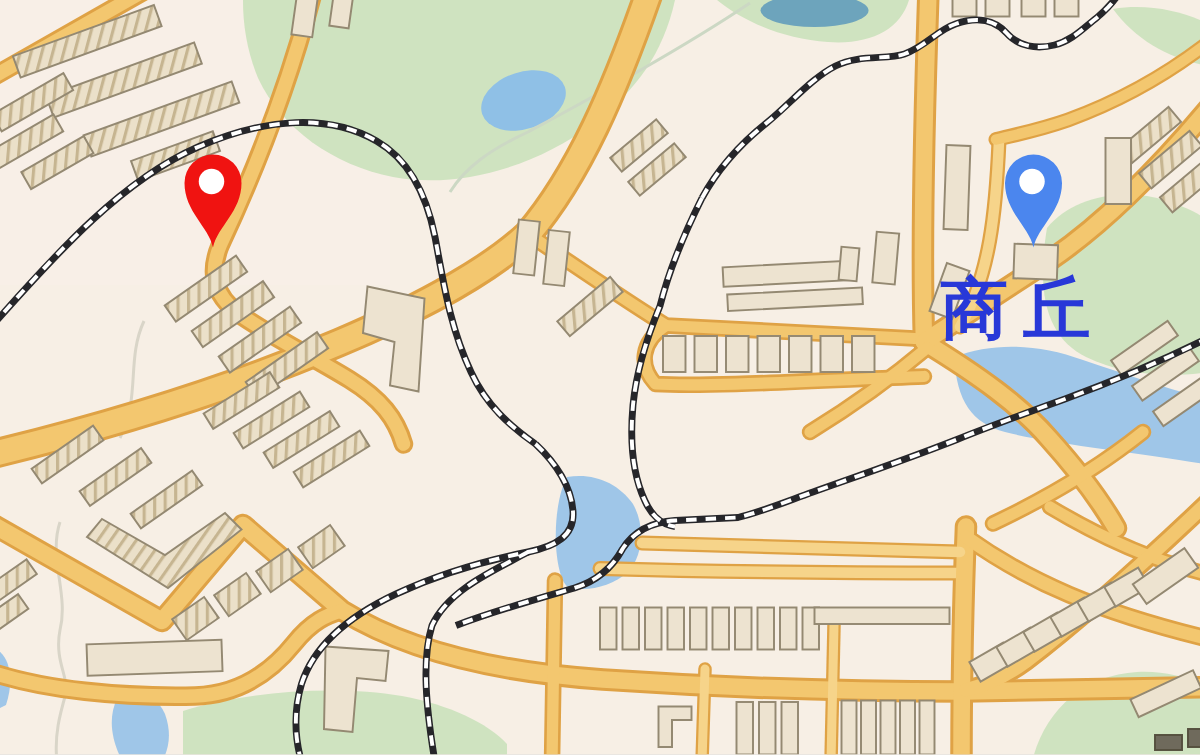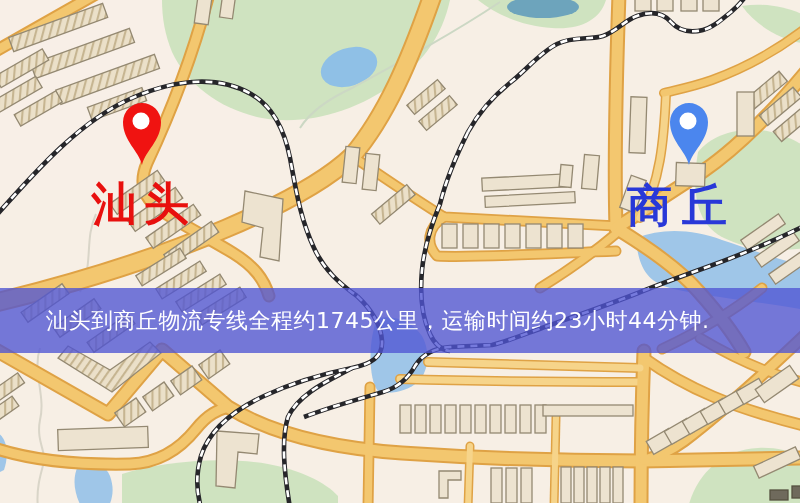--- a/index.html
+++ b/index.html
@@ -253,31 +253,27 @@
         <use href="#w1"></use>
           <use href="#w2"></use>
           <use href="#w3"></use>
           <use href="#w4"></use>
           <use href="#w5"></use>
           <use href="#w6"></use>
       </g>
     </g>
   </svg>
 
-  <div class="banner" style="background: rgba(80, 84, 212, 0.78); color: rgb(255, 255, 255);">
-    <span class="banner-text">汕头到商丘物流专线全程约1745公里，运输时间约23小时44分钟.</span>
-  </div>
 
   <div class="marker marker-origin">
     <svg viewBox="0 0 44 66">
       <path d="M22,64 C19,50 3,40 3,21 A19,19 0 1 1 41,21 C41,40 25,50 22,64 Z" style="fill: rgb(240, 19, 17);"></path>
       <circle cx="21" cy="20" r="8.5" style="fill: rgb(255, 255, 255);"></circle>
     </svg>
   </div>
-  <div class="place-label label-origin" style="color: rgb(232, 16, 14);">汕头</div>
 
   <div class="marker marker-destination">
     <svg viewBox="0 0 44 66">
       <path d="M22,64 C19,50 3,40 3,21 A19,19 0 1 1 41,21 C41,40 25,50 22,64 Z" style="fill: rgb(75, 134, 238);"></path>
       <circle cx="21" cy="20" r="8.5" style="fill: rgb(255, 255, 255);"></circle>
     </svg>
   </div>
   <div class="place-label label-destination" style="color: rgb(40, 56, 216);">商丘</div>
 
 </div>

